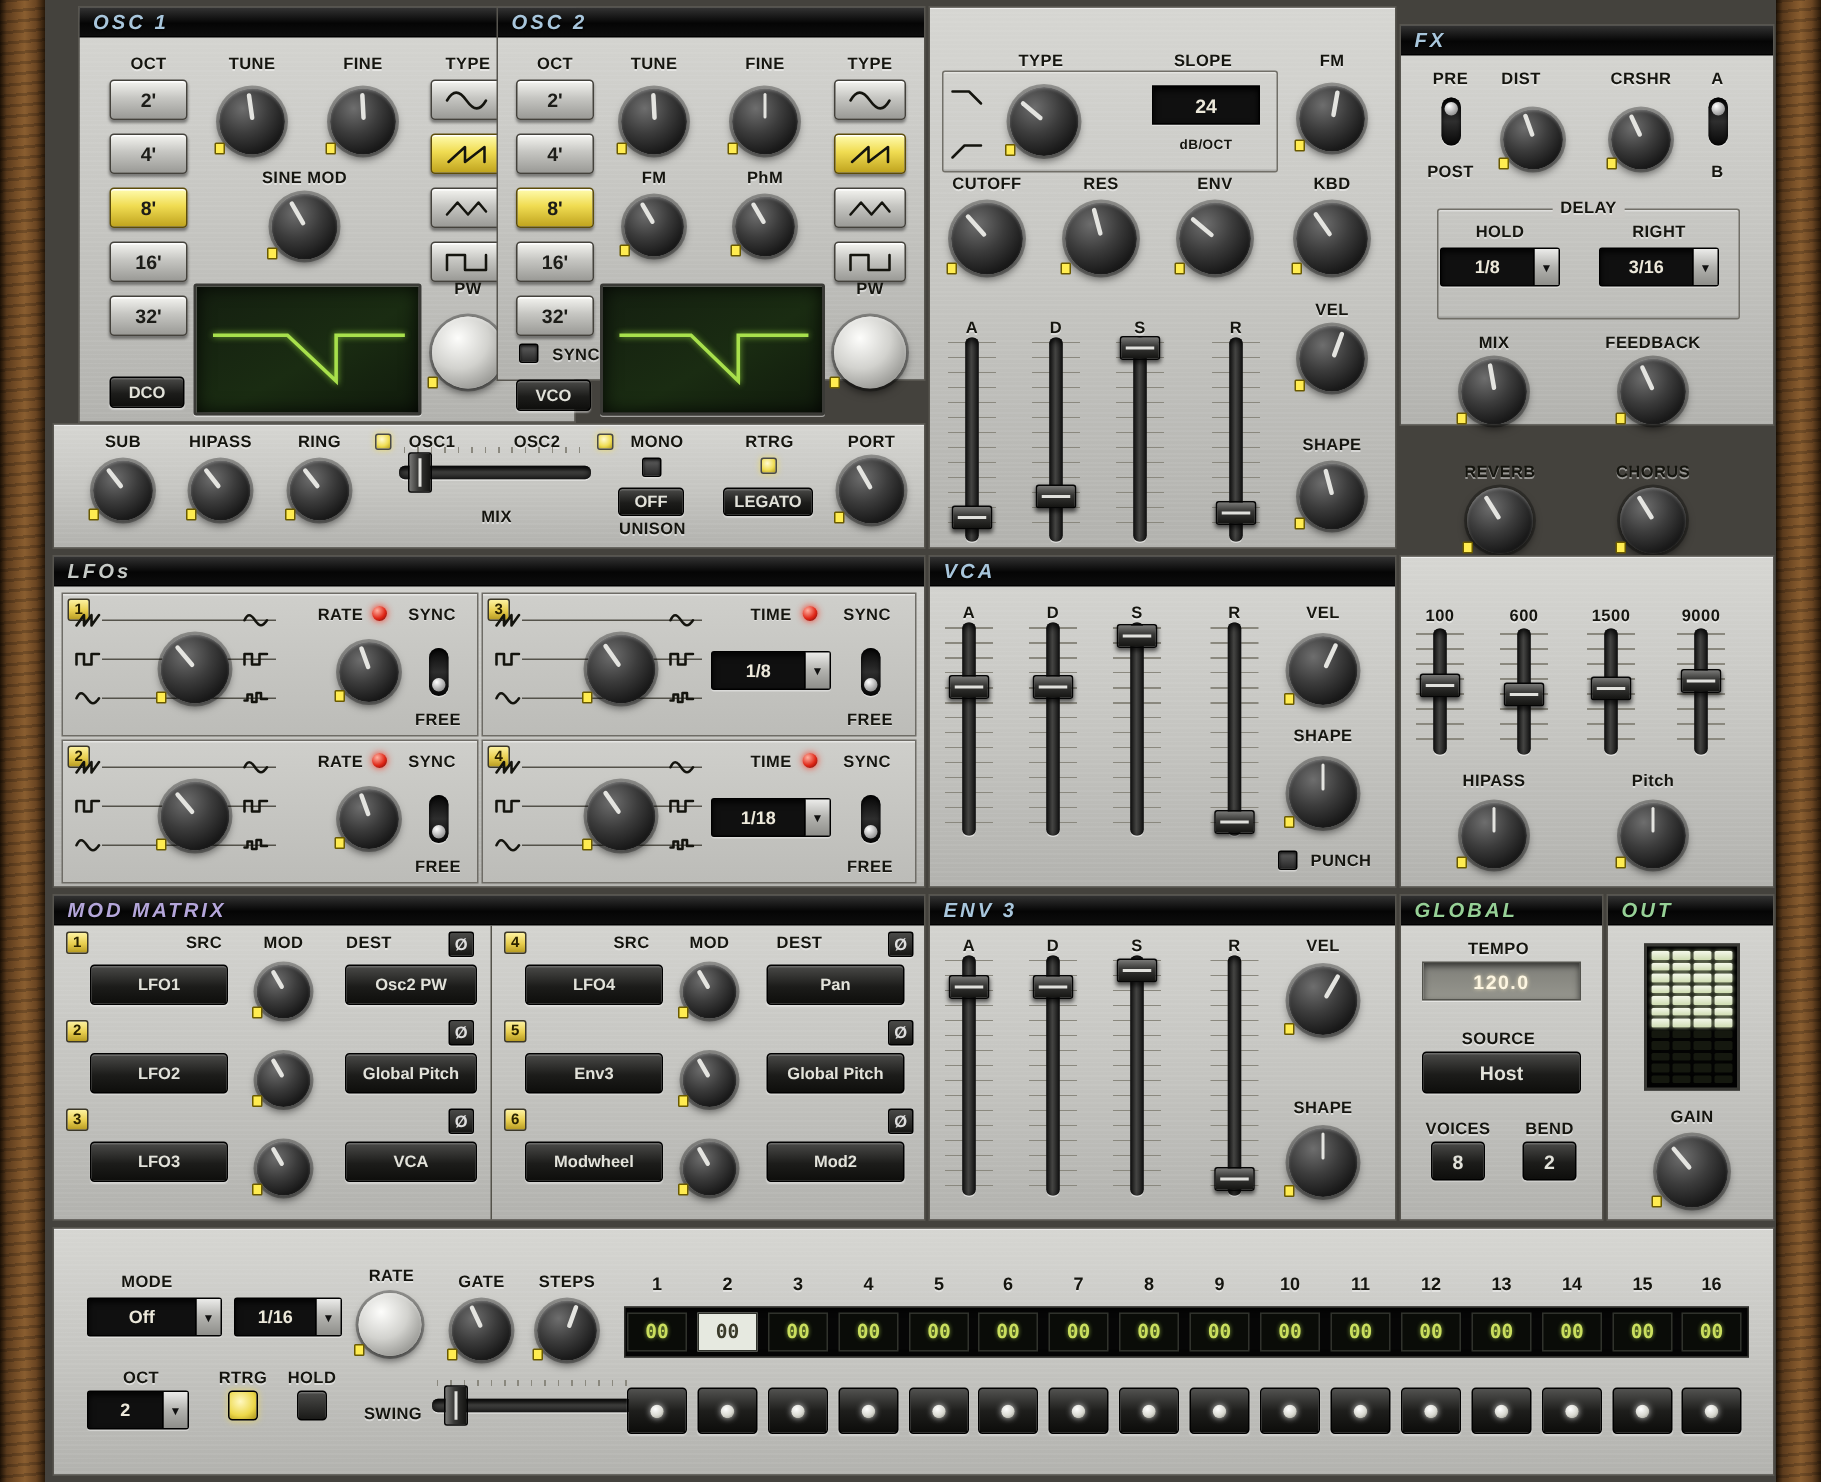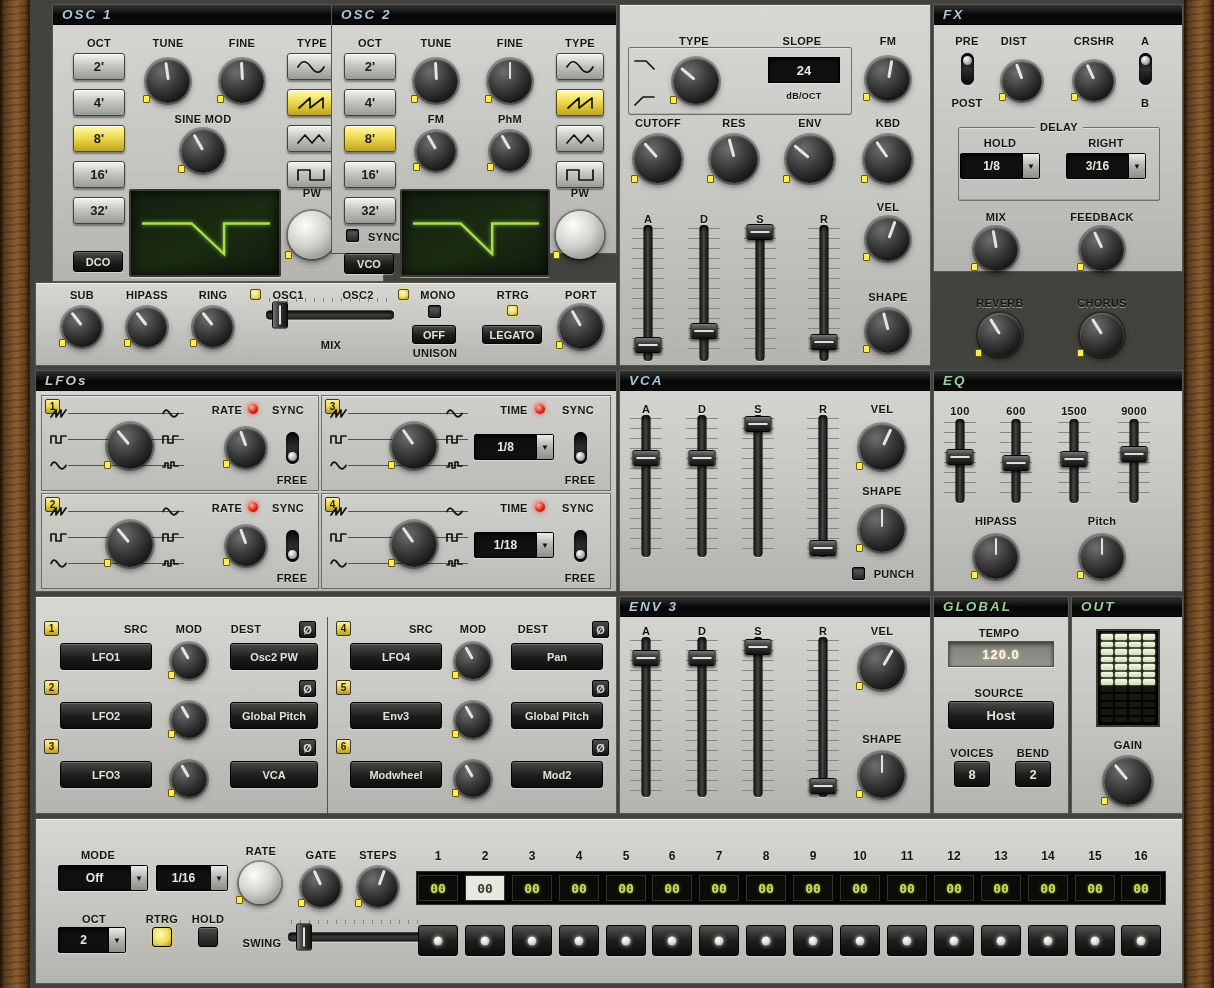--- a/index.html
+++ b/index.html
@@ -250,21 +250,21 @@
           <div class="tk"></div>
           <div class="tr"></div>
           <div class="hd" style="top:86%"></div>
         </div>
   <span class="lbl" style="left:268px;top:196px">VEL</span>
   <div class="knob d44" style="left:268px;top:234px;--rot:20deg"></div>
   <span class="lbl" style="left:268px;top:286px">SHAPE</span>
   <div class="knob d44" style="left:268px;top:326px;--rot:-15deg"></div>
 </div>
 
-<div class="sec" style="left:903px;top:4px;width:250px;height:268px">
+<div class="sec" style="left:903px;top:16px;width:250px;height:268px">
   <div class="hdr hc-blue">
           <span>FX</span>
         </div>
   <span class="lbl" style="left:33px;top:30px">PRE</span>
   <span class="lbl" style="left:80px;top:30px">DIST</span>
   <span class="lbl" style="left:33px;top:92px">POST</span>
   <div class="tgl" style="left:27px;top:48px"></div>
   <div class="knob d40" style="left:88px;top:76px;--rot:-20deg"></div>
   <span class="lbl" style="left:160px;top:30px">CRSHR</span>
   <div class="knob d40" style="left:160px;top:76px;--rot:-25deg"></div>
@@ -511,23 +511,20 @@
         </div>
   <span class="lbl" style="left:262px;top:32px">VEL</span>
   <div class="knob d46" style="left:262px;top:76px;--rot:25deg"></div>
   <span class="lbl" style="left:262px;top:114px">SHAPE</span>
   <div class="knob d46" style="left:262px;top:158px;--rot:0deg"></div>
   <div class="chk" style="left:232px;top:196px"></div>
   <span class="lbl" style="left:274px;top:197px">PUNCH</span>
 </div>
 
 <div class="sec" style="left:903px;top:370px;width:250px;height:222px">
-  <div class="hdr hc-green">
-          <span>EQ</span>
-        </div>
   <span class="lbl" style="left:26px;top:34px">100</span>
   <span class="lbl" style="left:82px;top:34px">600</span>
   <span class="lbl" style="left:140px;top:34px">1500</span>
   <span class="lbl" style="left:200px;top:34px">9000</span>
   <div class="vsl" style="left:26px;top:48px;height:84px">
           <div class="tk"></div>
           <div class="tr"></div>
           <div class="hd" style="top:45%"></div>
         </div>
   <div class="vsl" style="left:82px;top:48px;height:84px">
@@ -545,20 +542,23 @@
           <div class="tr"></div>
           <div class="hd" style="top:42%"></div>
         </div>
   <span class="lbl" style="left:62px;top:144px">HIPASS</span>
   <div class="knob d44" style="left:62px;top:186px;--rot:0deg"></div>
   <span class="lbl" style="left:168px;top:144px">Pitch</span>
   <div class="knob d44" style="left:168px;top:186px;--rot:0deg"></div>
 </div>
 
 <div class="sec" style="left:5px;top:596px;width:582px;height:218px">
+  <div class="hdr hc-purple">
+          <span>MOD MATRIX</span>
+        </div>
   <div class="vline" style="left:291px;top:20px;bottom:0"></div>
   <span class="lbl" style="left:100px;top:26px">SRC</span>
   <span class="lbl" style="left:153px;top:26px">MOD</span>
   <span class="lbl" style="left:210px;top:26px">DEST</span>
   <div class="badge" style="left:8px;top:24px">1</div>
   <div class="phz" style="left:263px;top:24px">Ø</div>
   <div class="dbtn" style="left:24px;top:46px;width:92px;height:27px">LFO1</div>
   <div class="knob d36" style="left:153px;top:64px;--rot:-30deg"></div>
   <div class="dbtn" style="left:194px;top:46px;width:88px;height:27px">Osc2 PW</div>
   <div class="badge" style="left:8px;top:83px">2</div>

